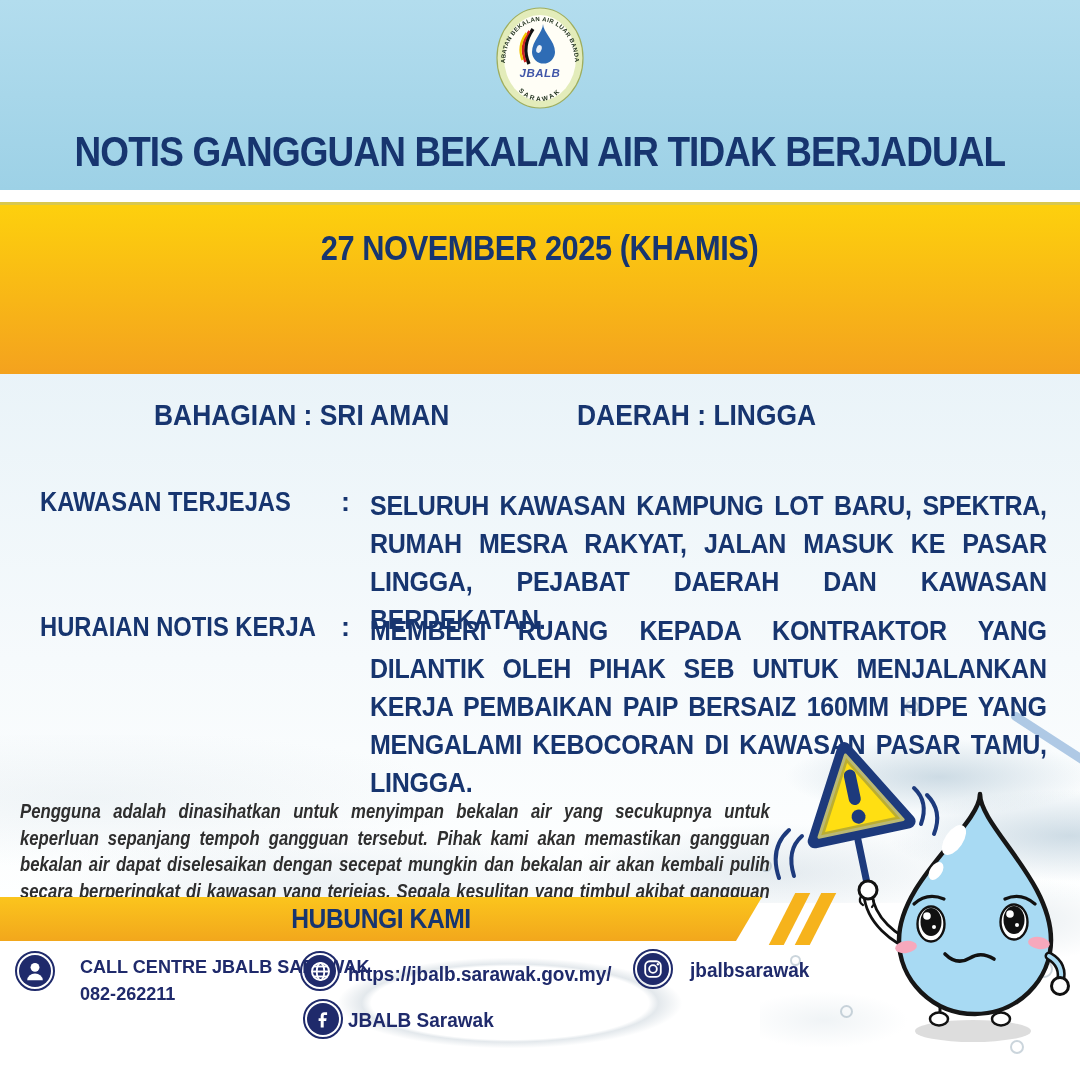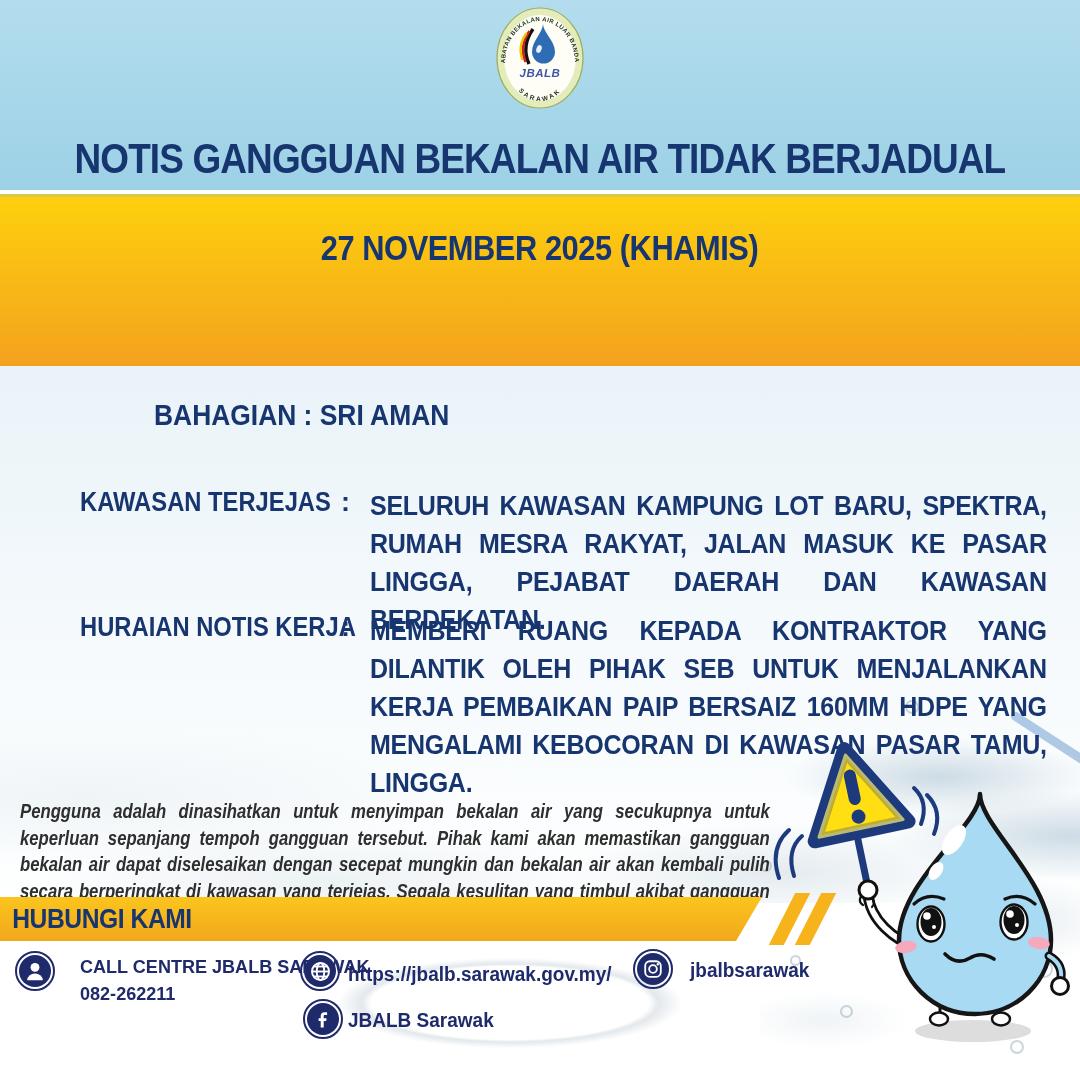--- a/index.html
+++ b/index.html
@@ -4,24 +4,24 @@
 <style>
   html,body{margin:0;padding:0;background:#888;}
   .poster{
     position:relative;width:1080px;height:1080px;overflow:hidden;
     background:#ffffff;font-family:"Liberation Sans",sans-serif;
     margin:0 auto;
   }
   
   .sky{position:absolute;left:0;top:0;width:1080px;height:190px;
        background:linear-gradient(#b3ddee,#9dd1e6);}
-  .banner{position:absolute;left:0;top:194px;width:1080px;height:172px;
+  .banner{position:absolute;left:0;top:202px;width:1080px;height:172px;
           background:linear-gradient(#fdd00d,#f4a21e);
           border-top:3px solid #d8c84e;box-sizing:border-box;
-          text-align:center;padding-top:28px;}
+          text-align:center;padding-top:20px;}
   .bodybg{position:absolute;left:0;top:362px;width:1080px;height:540px;
           background:linear-gradient(#e9f3f8 0%,#f6fafc 55%,#feffff 100%);}
   .splash{position:absolute;left:0;top:735px;width:1080px;height:168px;
     background:
       radial-gradient(ellipse 220px 55px at 87% 25%, rgba(168,192,208,.55), transparent 70%),
       radial-gradient(ellipse 260px 65px at 99% 60%, rgba(160,186,204,.5), transparent 70%),
       radial-gradient(ellipse 300px 70px at 72% 82%, rgba(186,202,214,.38), transparent 70%),
       radial-gradient(ellipse 420px 80px at 30% 88%, rgba(198,212,222,.30), transparent 70%),
       radial-gradient(ellipse 520px 95px at 8% 38%, rgba(205,218,226,.25), transparent 72%);}
   .splash2{position:absolute;left:760px;top:880px;width:320px;height:200px;
@@ -31,39 +31,39 @@
   .streak{position:absolute;left:1002px;top:742px;width:120px;height:9px;border-radius:5px;
           background:rgba(84,140,200,.45);transform:rotate(33deg);}
   .ring{position:absolute;left:250px;top:928px;width:520px;height:150px;
         background:radial-gradient(ellipse 46% 42% at 50% 50%, transparent 58%, rgba(168,184,196,.32) 62%, transparent 72%);}
   .bubble{position:absolute;border:2px solid rgba(140,162,178,.45);border-radius:50%;}
 
   
   .navy{color:#17356f;}
   .cond{display:inline-block;transform:scaleX(0.88);transform-origin:center center;}
   .condL{display:inline-block;transform:scaleX(0.88);transform-origin:left center;}
-  .title-wrap{position:absolute;left:0;top:128px;width:1080px;text-align:center;margin-top:7px;}
+  .title-wrap{position:absolute;left:0;top:128px;width:1080px;text-align:center;}
   .title{font-size:42px;font-weight:bold;letter-spacing:-1px;white-space:nowrap;}
   .banner .bline{display:block;font-size:35px;font-weight:bold;line-height:46px;letter-spacing:-0.5px;}
   .loc{position:absolute;font-size:30px;font-weight:bold;white-space:nowrap;}
-  .dlabel{position:absolute;left:40px;font-size:27px;font-weight:bold;white-space:nowrap;margin-left:40px;}
+  .dlabel{position:absolute;left:40px;font-size:27px;font-weight:bold;white-space:nowrap;}
   .dcolon{position:absolute;left:341px;font-size:27px;font-weight:bold;}
   .dvalue{position:absolute;left:370px;width:730px;font-size:27px;font-weight:bold;
           line-height:38px;text-align:justify;text-align-last:left;
           transform:scaleX(0.927);transform-origin:left top;letter-spacing:-0.3px;}
   .advisory{position:absolute;left:20px;top:798px;width:920px;font-size:20.5px;
             font-style:italic;font-weight:bold;color:#2e2e2e;line-height:26.5px;
             text-align:justify;text-align-last:left;
             transform:scaleX(0.815);transform-origin:left top;}
 
   
   .hubar{position:absolute;left:0;top:897px;width:762px;height:44px;
          background:linear-gradient(#fbc51d,#f2a71c);
          clip-path:polygon(0 0,100% 0,calc(100% - 26px) 100%,0 100%);
-         text-align:left;line-height:44px;}
+         text-align:center;line-height:44px;}
   .hubar span{font-size:28px;font-weight:bold;letter-spacing:-0.5px;}
   .stripe{position:absolute;top:893px;width:15px;height:52px;background:#f6b31c;
           transform:skewX(-27deg);}
   .s1{left:782px;} .s2{left:808px;}
 
   
   .cicon{position:absolute;width:40px;height:40px;}
   .cicon .ring2{position:absolute;inset:0;border:2px solid #1f2a6b;border-radius:50%;box-sizing:border-box;}
   .cicon .disc{position:absolute;inset:4px;background:#1f2a6b;border-radius:50%;
                display:flex;align-items:center;justify-content:center;}
@@ -116,20 +116,23 @@
     <span class="title navy cond">NOTIS GANGGUAN BEKALAN AIR TIDAK BERJADUAL</span>
   </div>
 
   <div class="banner">
     <span class="bline"><span class="navy cond">27 NOVEMBER 2025 (KHAMIS)</span></span>
   </div>
 
   <span class="loc navy" style="left:154px;top:398px;">
     <span class="condL">BAHAGIAN : SRI AMAN</span>
   </span>
+  <span class="loc navy" style="left:577px;top:398px;">
+    <span class="condL">DAERAH : LINGGA</span>
+  </span>
 
   <span class="dlabel navy" style="top:487px;">
     <span class="condL">KAWASAN TERJEJAS</span>
   </span>
   <span class="dcolon navy" style="top:487px;">:</span>
   <div class="dvalue navy" style="top:487px;">SELURUH KAWASAN KAMPUNG LOT BARU, SPEKTRA, RUMAH MESRA RAKYAT, JALAN MASUK KE PASAR LINGGA, PEJABAT DAERAH DAN KAWASAN BERDEKATAN.</div>
 
   <span class="dlabel navy" style="top:612px;">
     <span class="condL">HURAIAN NOTIS KERJA</span>
   </span>

